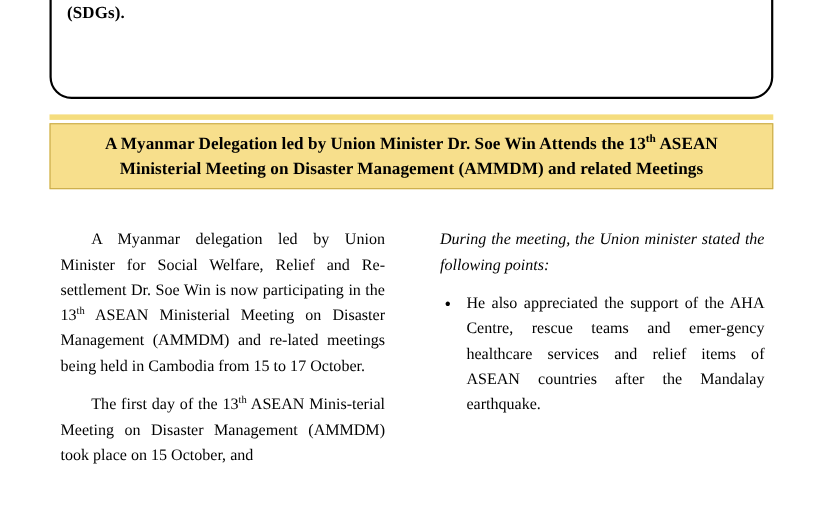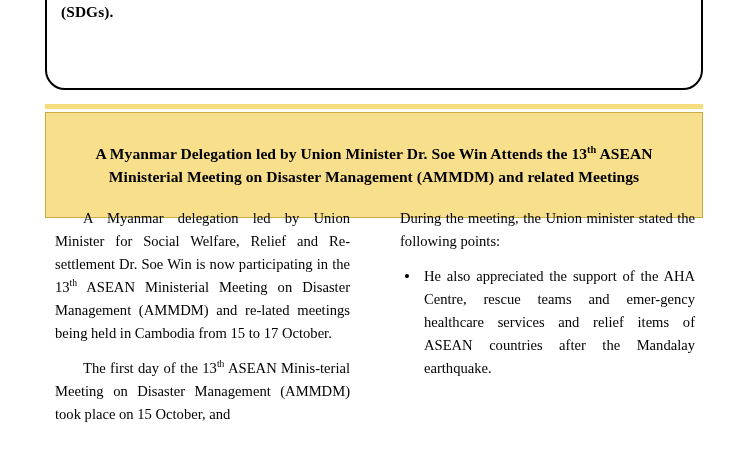--- a/index.html
+++ b/index.html
@@ -54,21 +54,21 @@
     height: 5px;
     background: #f5dd7e;
   }
 
   
   .headline-banner {
     position: absolute;
     left: 45px;
     top: 112px;
     width: 658px;
-    height: 106px;
+    height: 60px;
     background: #f7df8c;
     border: 1px solid #c9ab47;
     box-sizing: border-box;
     display: flex;
     align-items: center;
     justify-content: center;
     padding: 4px 22px;
   }
   .headline-banner h1 {
     margin: 0;
@@ -99,20 +99,21 @@
   .col p {
     margin: 0 0 12px 0;
     font-size: 14.6px;
     line-height: 1.58;
     text-align: justify;
     text-align-last: left;
     text-indent: 28px;
   }
   .col p.noindent {
     text-indent: 0;
+    font-style: italic;
   }
 
   ul.bullets {
     margin: 0;
     padding: 0;
     list-style: none;
   }
   ul.bullets li {
     position: relative;
     padding-left: 24px;

